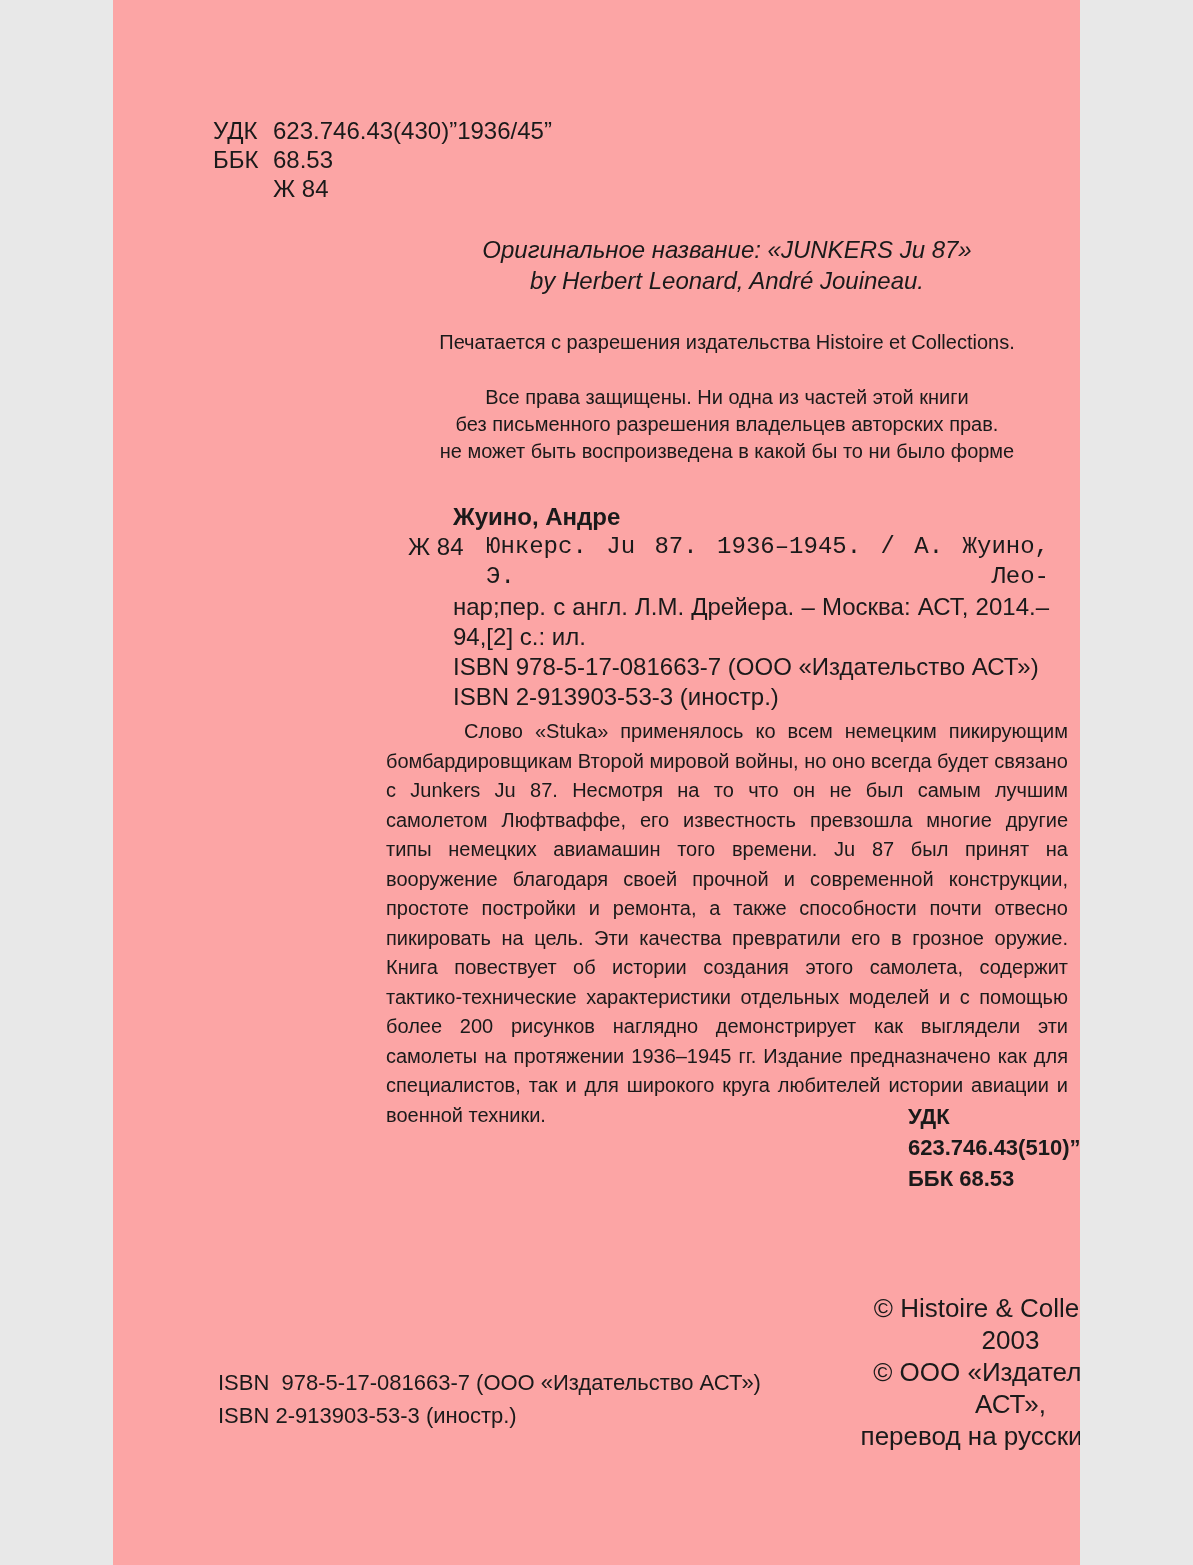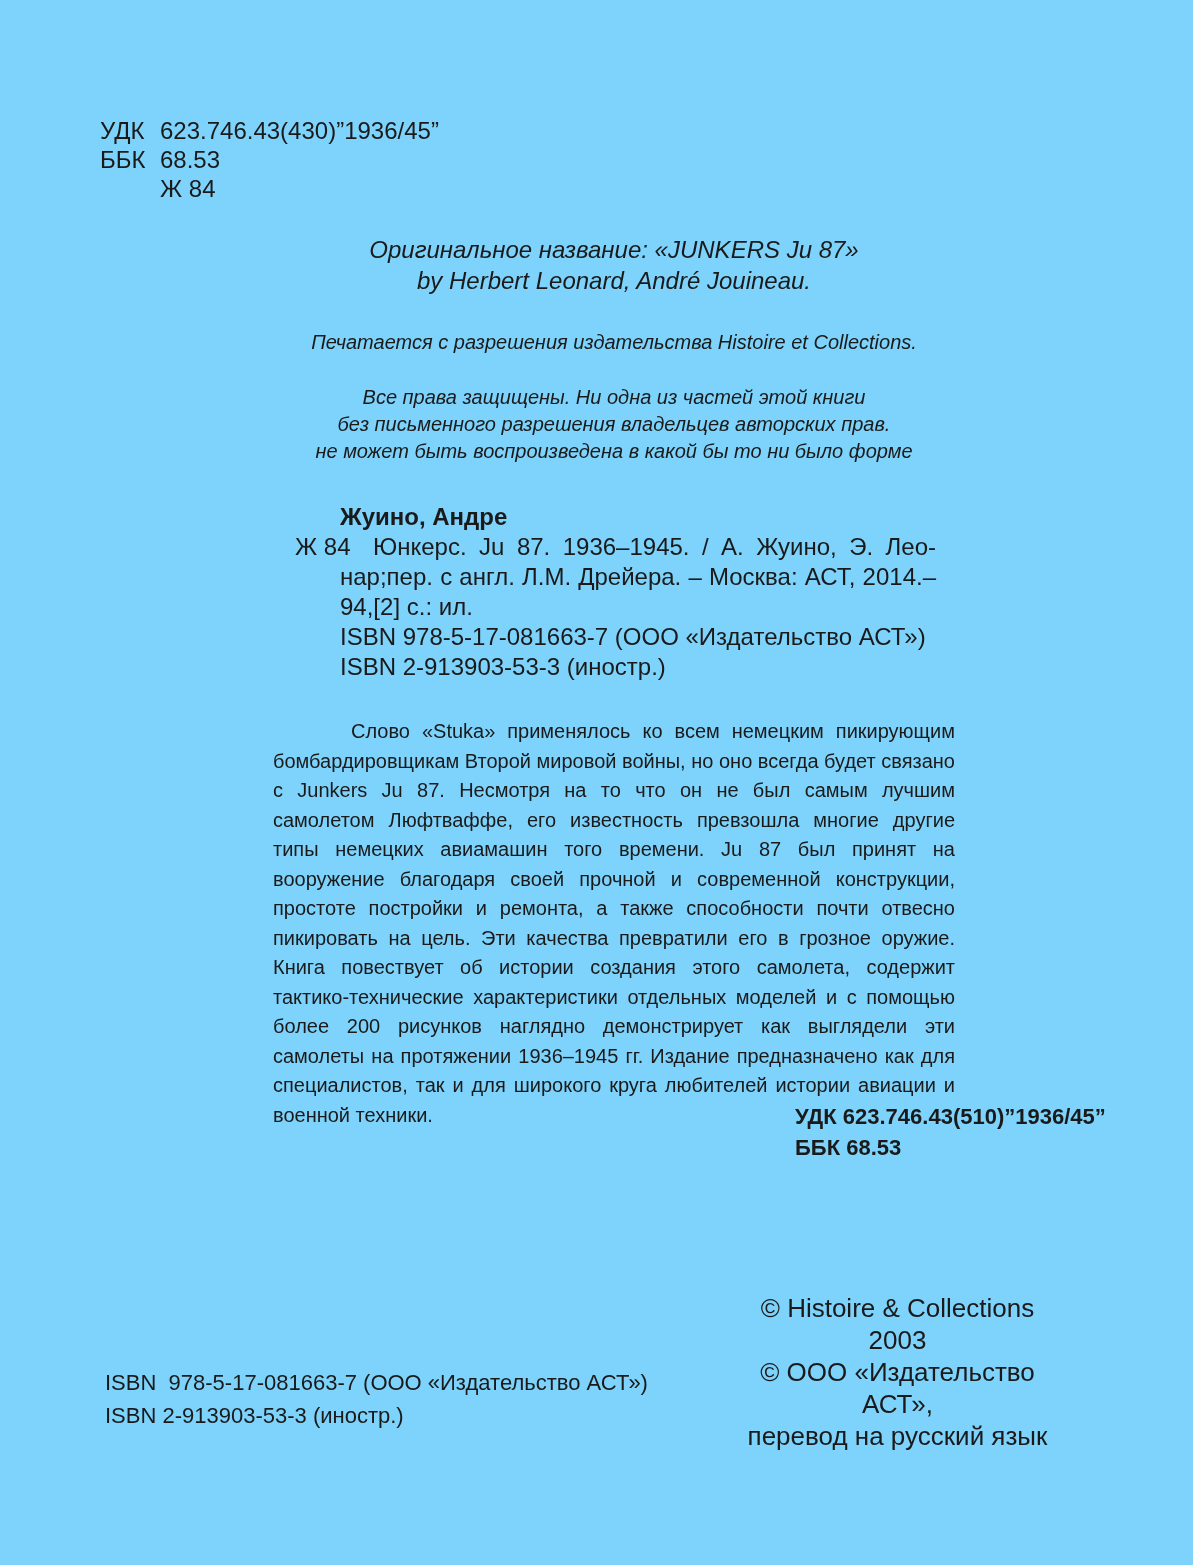--- a/index.html
+++ b/index.html
@@ -1,43 +1,43 @@
 <!DOCTYPE html>
 <html><head>
 <meta charset="utf-8">
 <style>
   html, body { margin: 0; padding: 0; background: #e8e8e8; }
   .page {
     position: relative;
-    width: 1193px;
+    width: 967px;
     height: 1565px;
     margin: 0 auto;
-    background: #7dd3fc;
+    background: #fca5a5;
     font-family: "Liberation Sans", "DejaVu Sans", sans-serif;
     color: #1a1a1a;
     overflow: hidden;
   }
   .abs { position: absolute; }
 
   
   .top-class { left: 100px; top: 116px; font-size: 24px; line-height: 29px; }
   .top-class .row { display: grid; grid-template-columns: 60px auto; }
 
   
-  .centered { left: 273px; width: 682px; text-align: center; font-style: italic; }
+  .centered { left: 273px; width: 682px; text-align: center; }
 
   .orig-title { top: 234px; font-size: 24px; font-style: italic; line-height: 31px; }
   .permission { top: 329px; font-size: 20px; line-height: 26px; }
   .rights     { top: 384px; font-size: 20px; line-height: 27px; }
 
   
   .card { left: 295px; top: 502px; width: 641px; font-size: 24px; line-height: 30px; }
   .card .indent1 { margin-left: 45px; }
   .card .heading { margin-left: 45px; font-weight: bold; }
-  .card .line1 { padding-left: 78px; }
+  .card .line1 { padding-left: 78px; font-family: Liberation Mono, monospace; }
   .card-sign { position: absolute; left: 0; top: 30px; }
   .j { text-align: justify; text-align-last: justify; }
 
   
   .annotation {
     left: 273px; top: 717px; width: 682px;
     font-size: 20px; line-height: 29.5px;
     text-align: justify; text-indent: 78px;
     margin: 0;
   }

